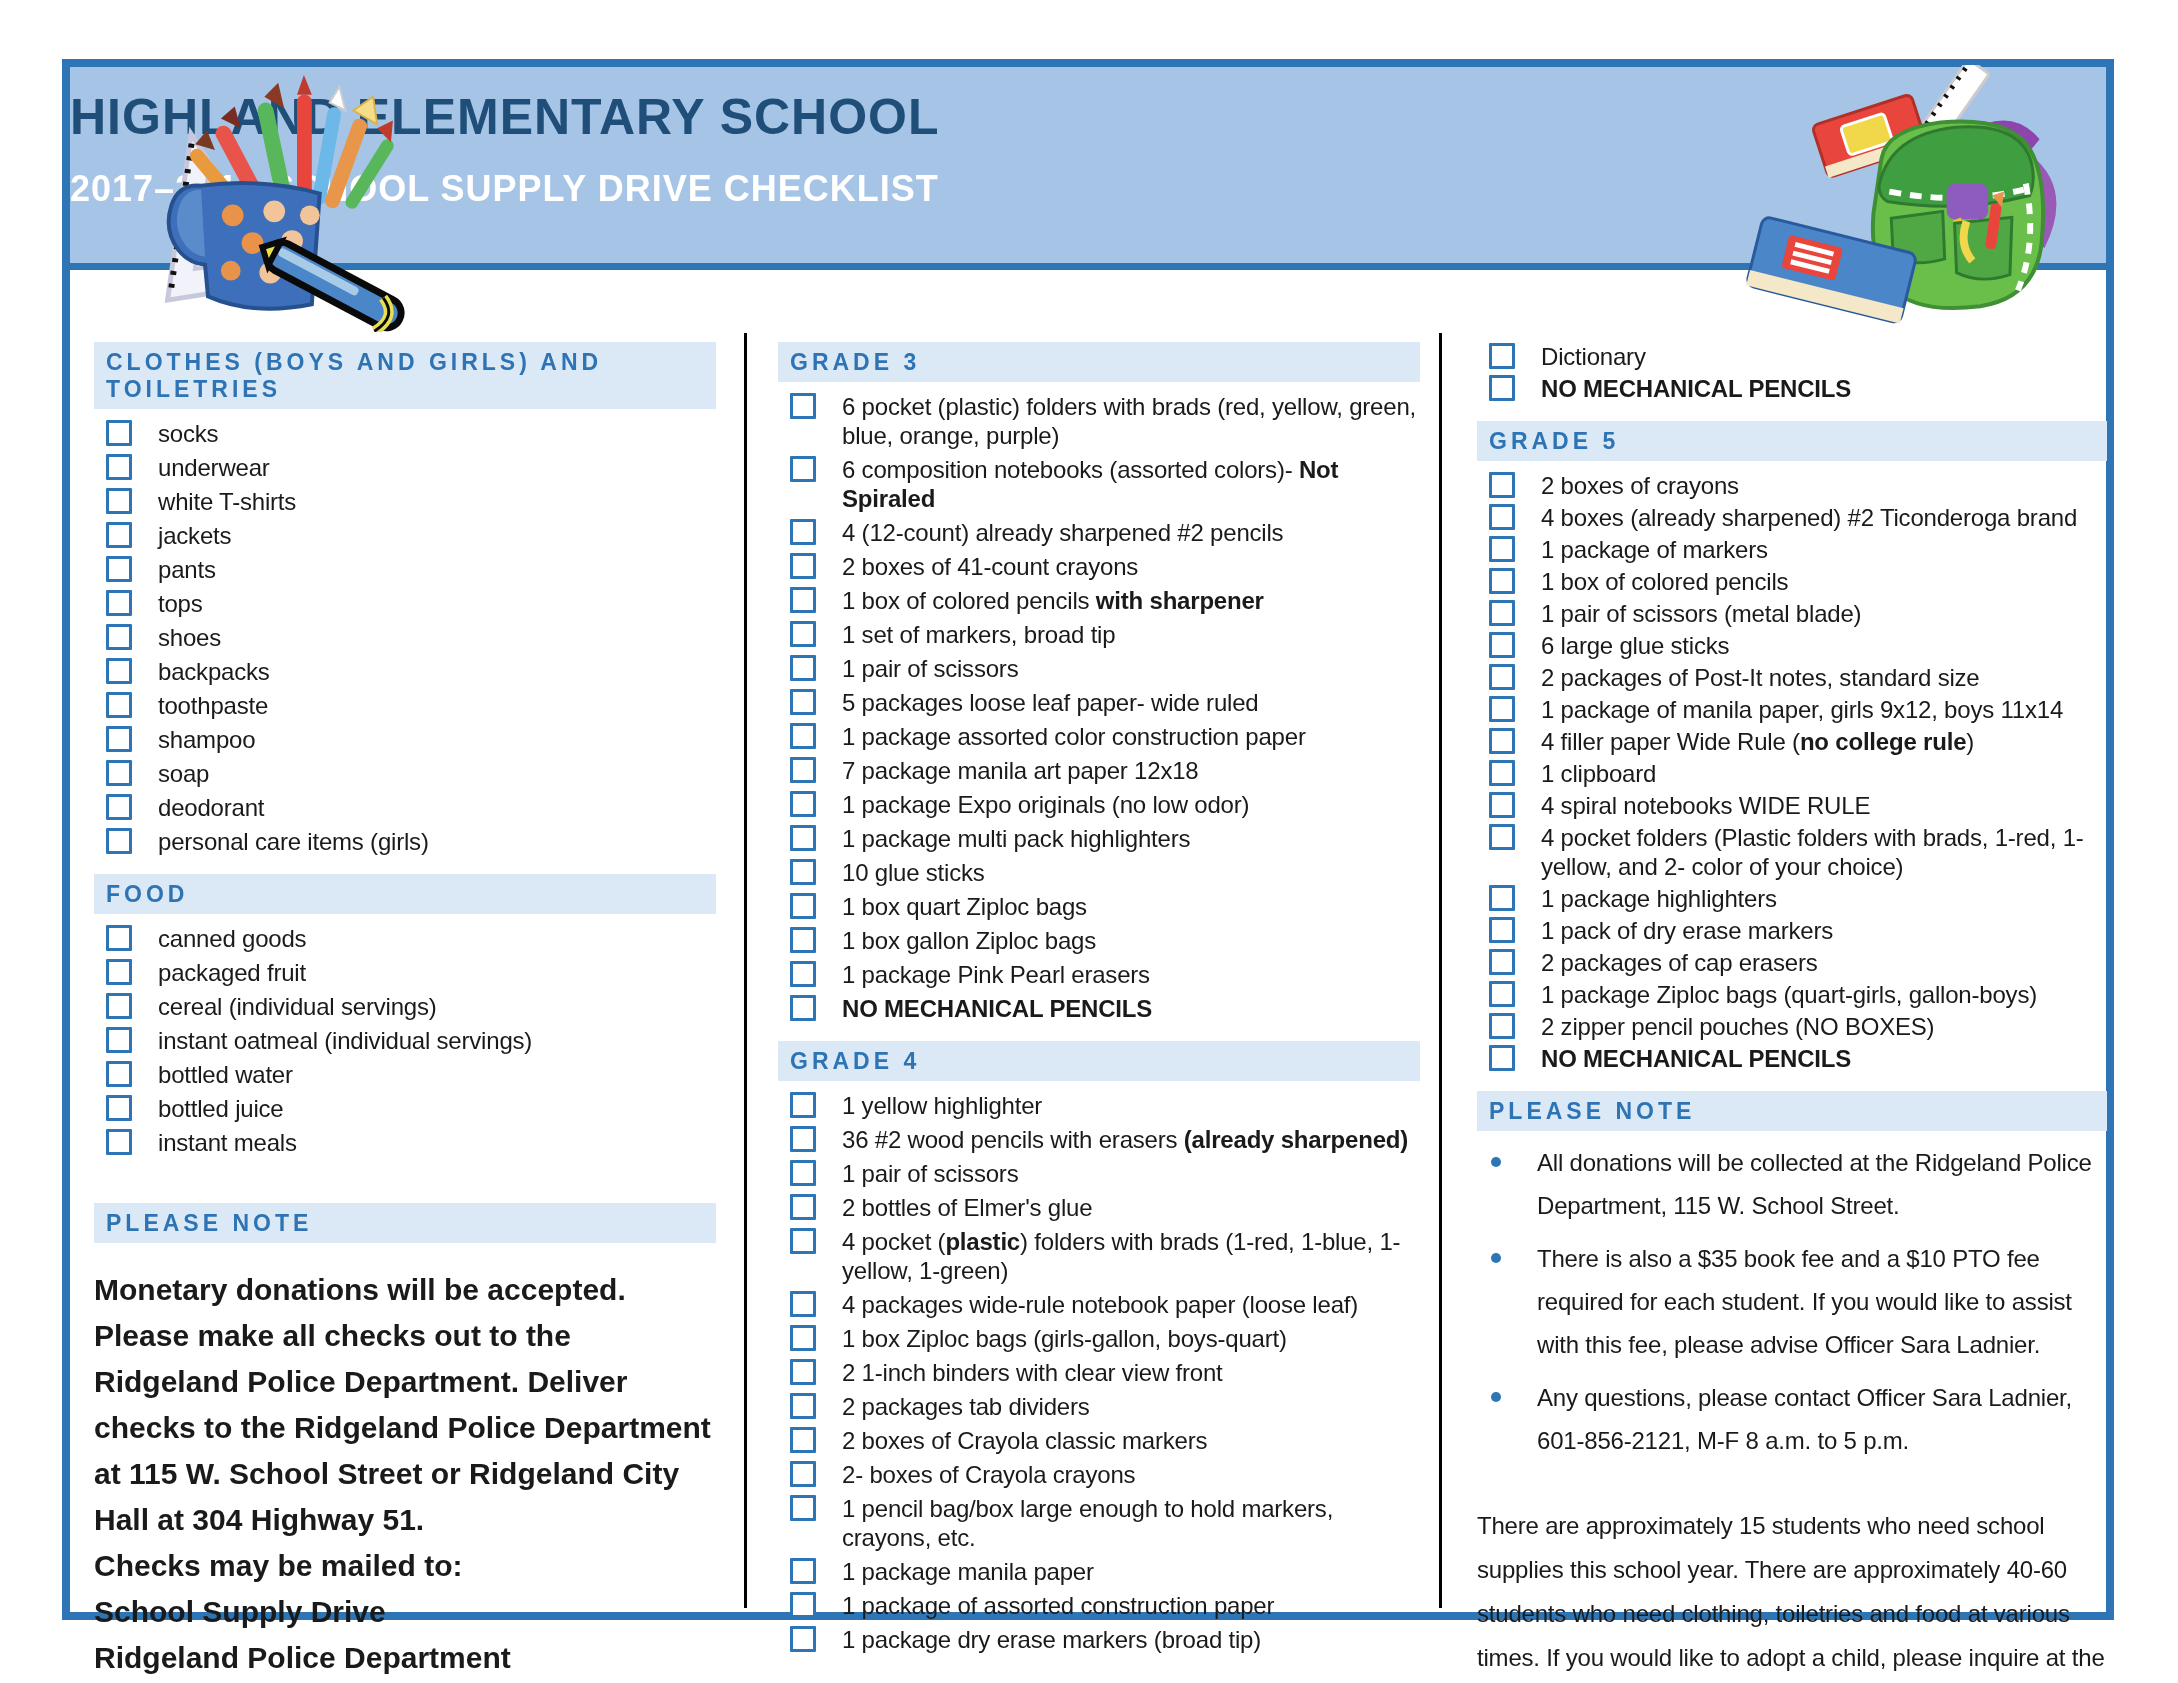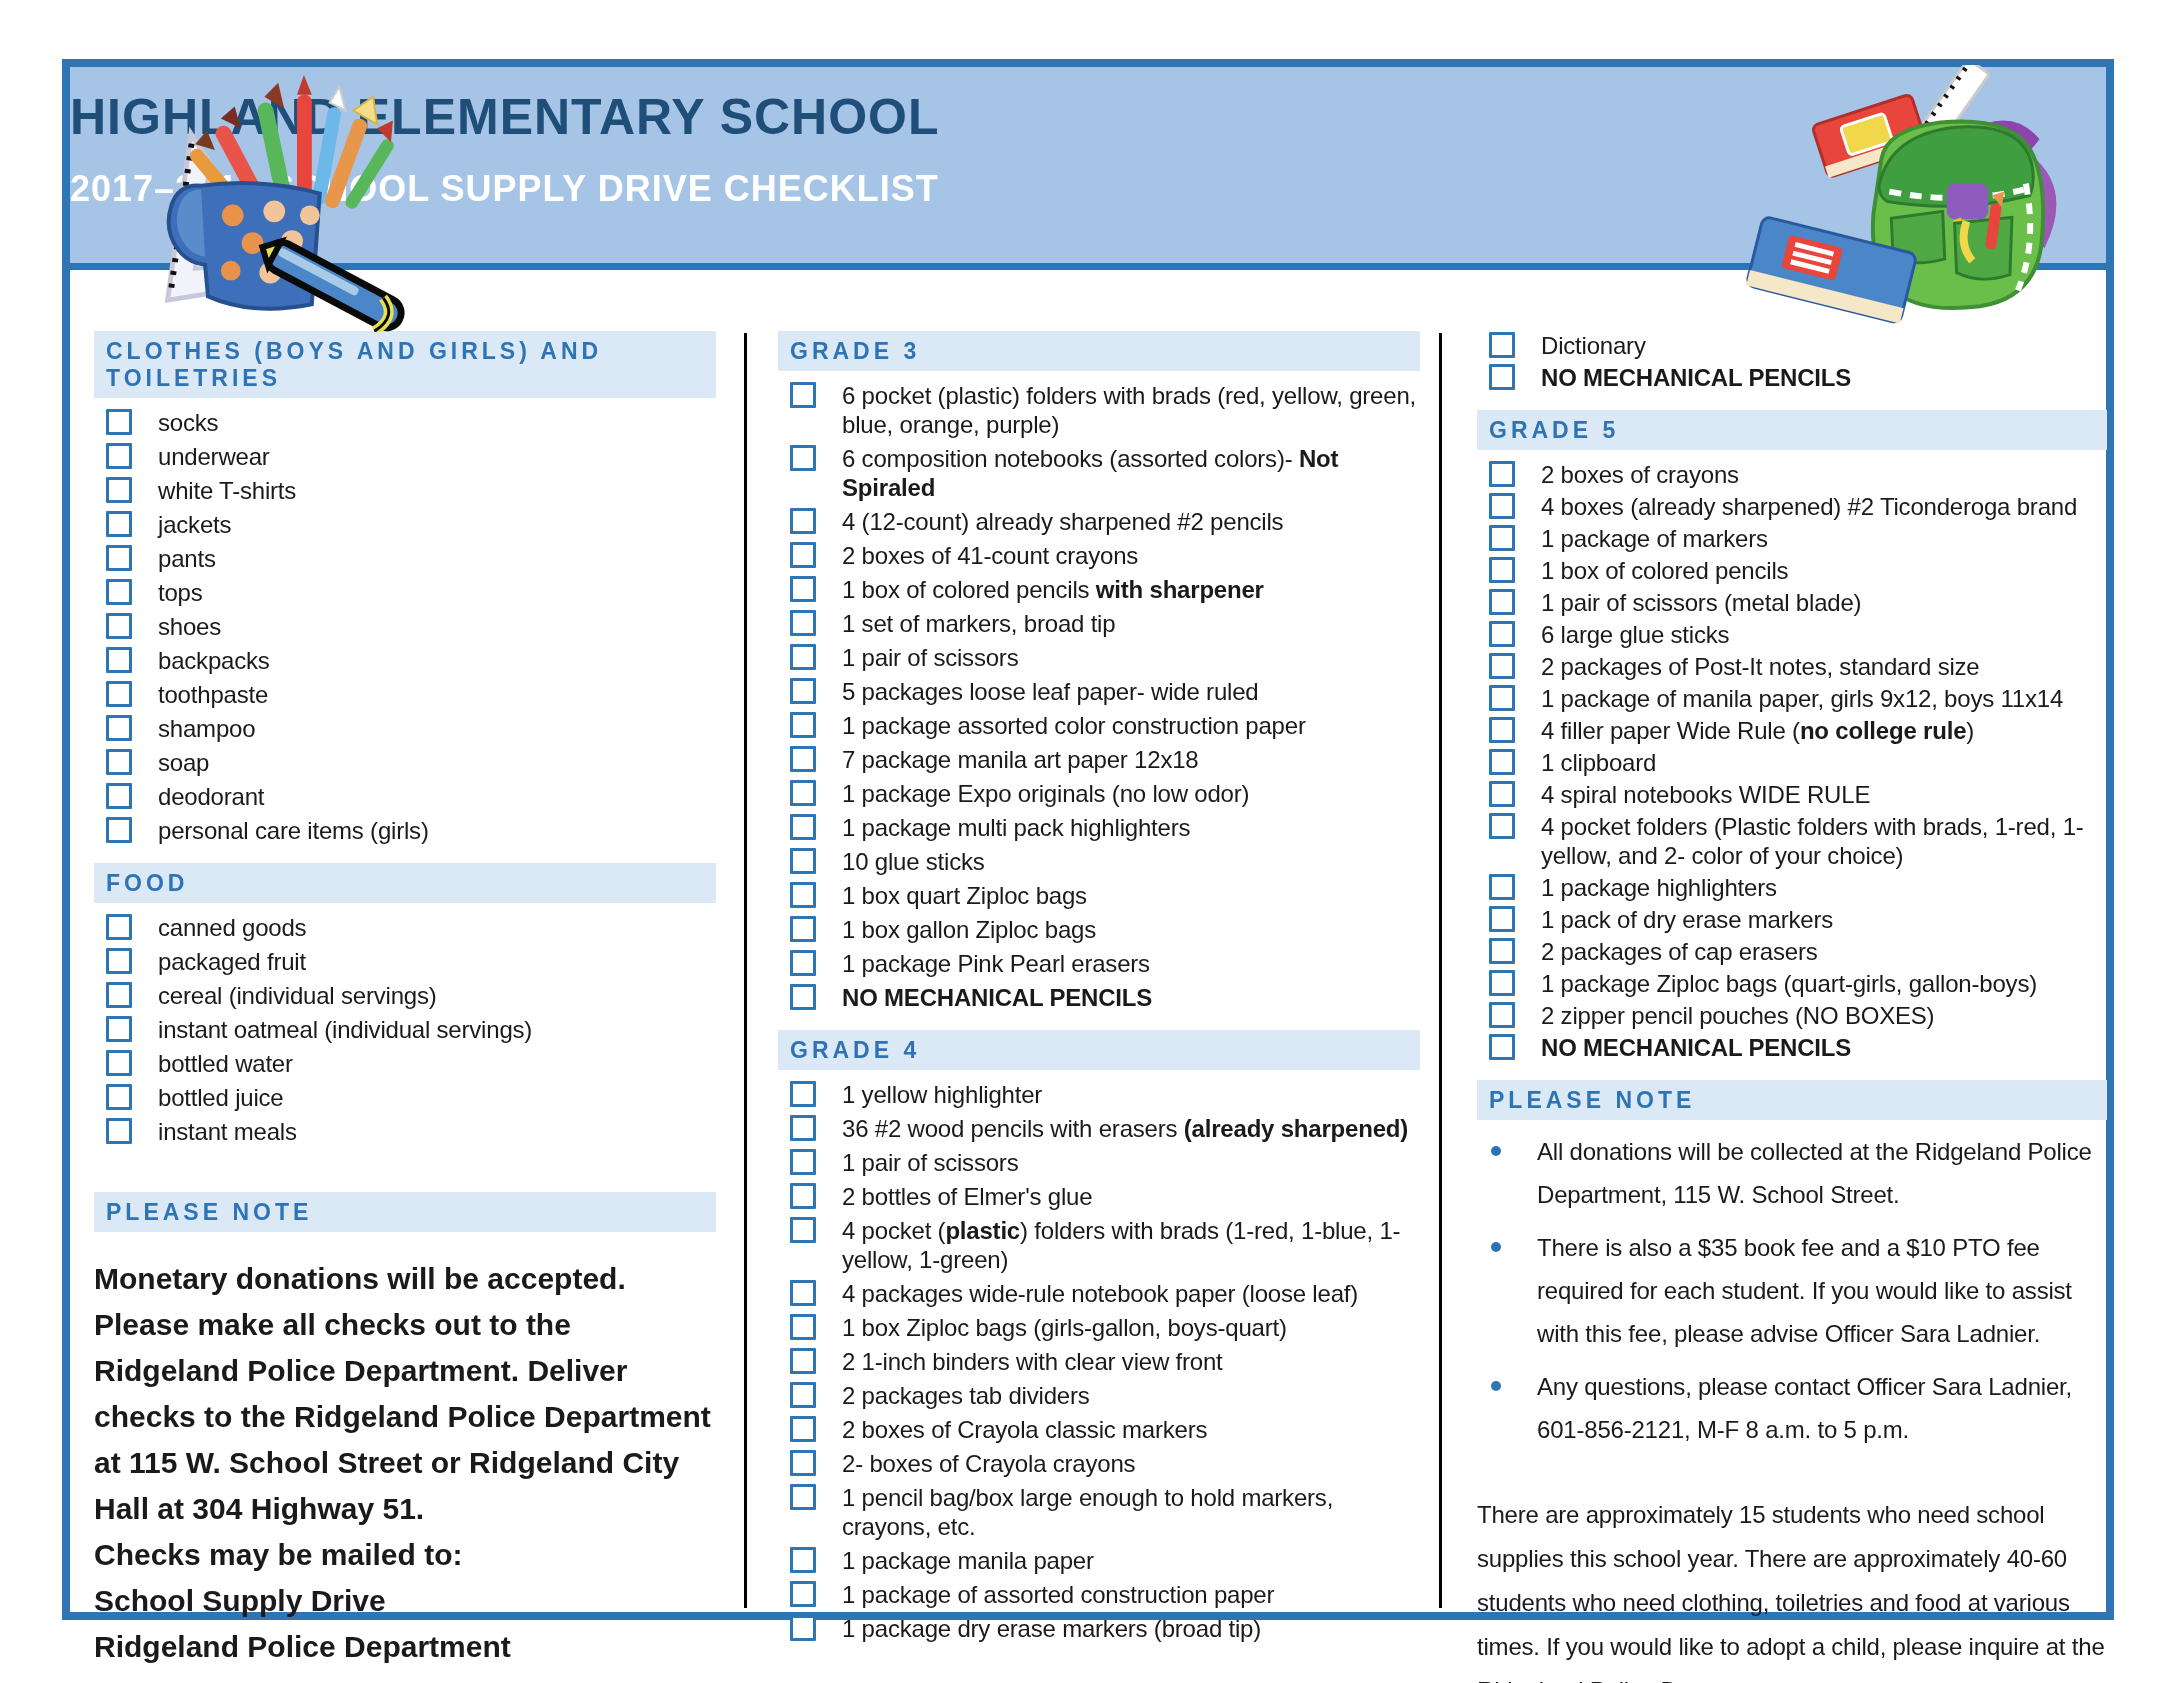--- a/index.html
+++ b/index.html
@@ -17,21 +17,21 @@
   .clipart-right{left:1733px;top:65px;}
   .divider{position:absolute;top:333px;width:3px;height:1275px;background:#000000;z-index:2;}
   .divider-1{left:744px;}
   .divider-2{left:1439px;}
   .column{position:absolute;top:331px;z-index:2;}
   .col-0{left:94px;width:622px;}
   .col-1{left:778px;width:642px;}
   .col-2{left:1477px;width:630px;}
   .section-bar{background:#dbe9f6;color:#2e74b5;font-weight:bold;font-size:23px;
                letter-spacing:4px;padding:7px 8px 6px 12px;margin-bottom:10px;}
-  .block{margin-top:0;}
+  .block{margin-top:11px;}
   .kind-checklist + .kind-checklist{margin-top:18px;}
   .col-0 .kind-note{margin-top:46px;}
   .col-2 .kind-bullets{margin-top:18px;}
   .col-2 .kind-paragraph{margin-top:42px;}
   .row{display:flex;align-items:flex-start;padding-left:12px;margin-bottom:5px;}
   .col-2 .row{margin-bottom:3px;}
   .checkbox{flex:0 0 auto;width:26px;height:26px;border:3px solid #2e75b6;background:#ffffff;
             box-sizing:border-box;margin-top:1px;border-radius:1px;}
   .row-label{margin-left:26px;font-size:24px;line-height:29px;letter-spacing:-0.2px;}
   .b{font-weight:bold;}

